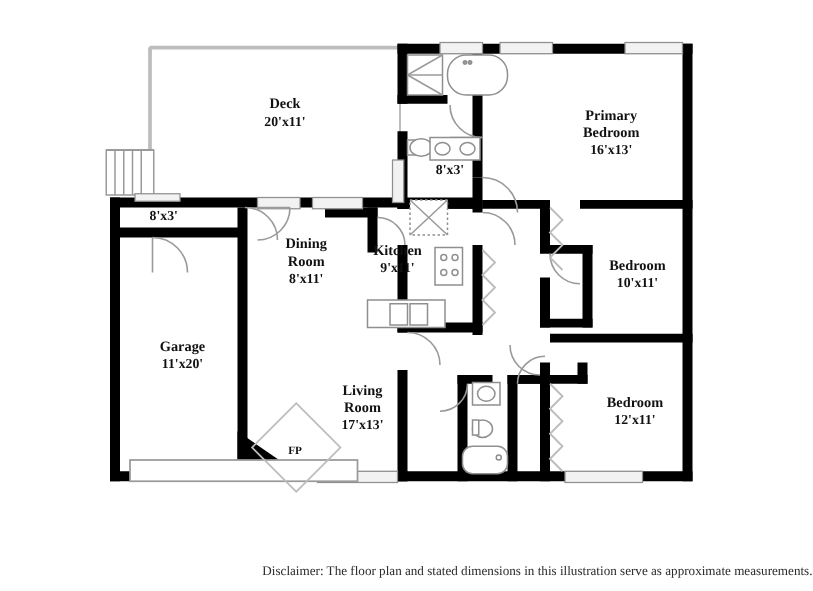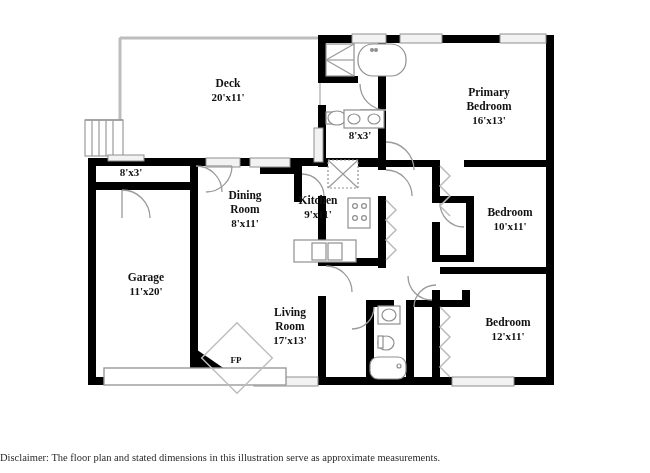--- a/index.html
+++ b/index.html
@@ -15,21 +15,21 @@
     fill:#111111;
     text-anchor:middle;
     dominant-baseline:middle;
   }
   .room-name{font-size:11.5px;}
   .room-dim{font-size:11px;}
   .fp-label{font-size:9px;font-weight:700;fill:#111;text-anchor:middle;}
   .small-dim{font-size:11px;font-weight:700;fill:#111;text-anchor:middle;}
   .disclaimer{
     position:absolute;left:0;right:0;bottom:8px;
-    text-align:left;
+    text-align:right;
     font-family:"Liberation Serif", serif;
     font-size:10.5px;
     color:#2b2b2b;
     line-height:1.32;
     z-index:5;
   }
   .disclaimer div{white-space:nowrap;}
   .watermark{
     position:absolute;left:58px;top:398px;
     z-index:1;pointer-events:none;

